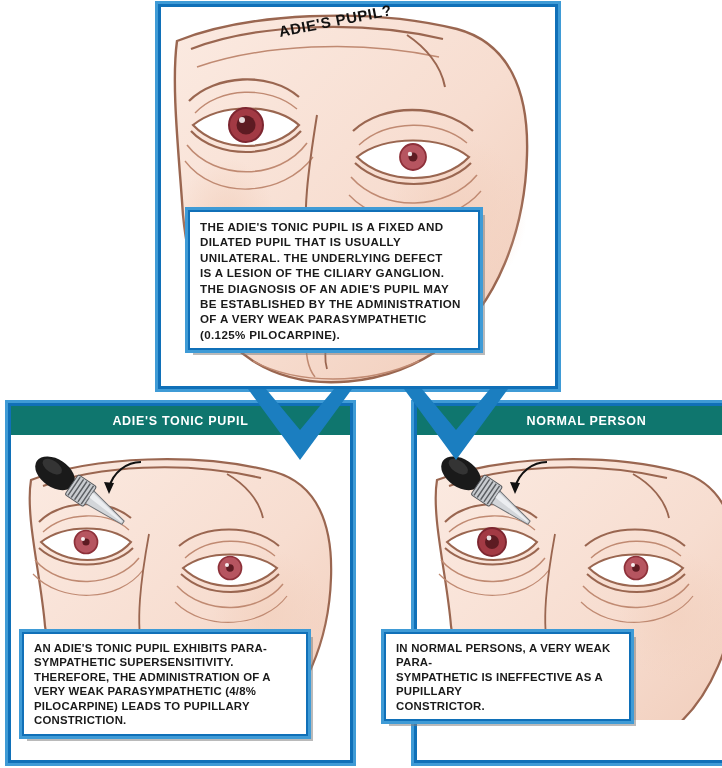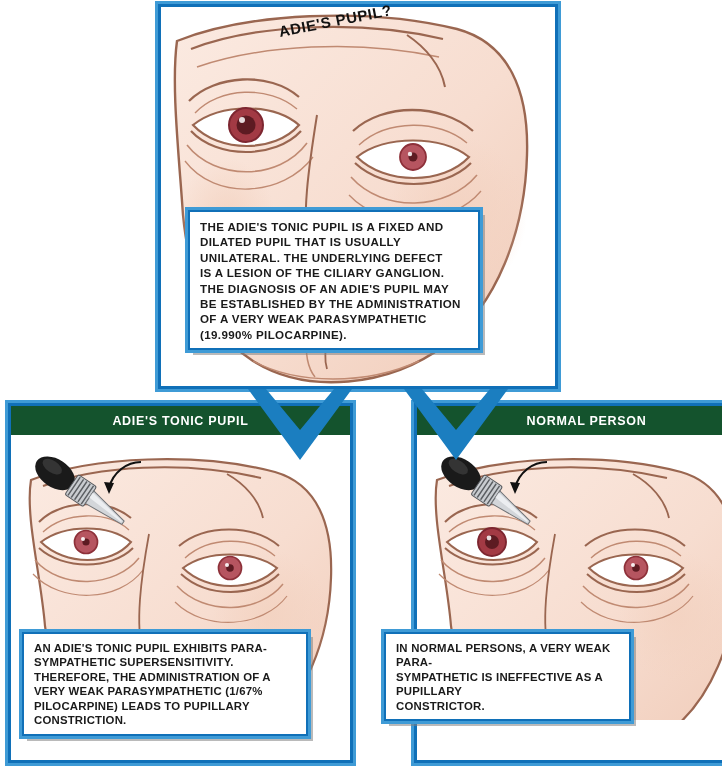--- a/index.html
+++ b/index.html
@@ -31,21 +31,21 @@
     color:#111; transform:rotate(-11deg); transform-origin:left center;
     white-space:nowrap; z-index:6;
   }
 
   
   #left-panel  { left:8px;   top:403px; width:345px; height:360px; }
   #right-panel { left:370px; top:403px; width:345px; height:360px;margin-left:44px; }
 
   .panel-head {
     position:absolute; left:0; top:0; width:100%; height:29px;
-    background:#14532d; color:#ffffff;
+    background:#0f766e; color:#ffffff;
     font-size:12.5px; font-weight:bold; letter-spacing:.7px;
     display:flex; align-items:center; justify-content:center;
     z-index:5;
   }
 
   
   .caption {
     position:absolute;
     background:#ffffff;
     border:2px solid #1070b8;
@@ -154,21 +154,21 @@
   </div>
 
   <div id="main-caption" class="caption">
     <p>THE ADIE'S TONIC PUPIL IS A FIXED AND
 DILATED PUPIL THAT IS USUALLY
 UNILATERAL. THE UNDERLYING DEFECT
 IS A LESION OF THE CILIARY GANGLION.
 THE DIAGNOSIS OF AN ADIE'S PUPIL MAY
 BE ESTABLISHED BY THE ADMINISTRATION
 OF A VERY WEAK PARASYMPATHETIC
-(19.990% PILOCARPINE).</p>
+(0.125% PILOCARPINE).</p>
   </div>
 
   <div id="left-panel" class="panel">
     <div class="panel-head">ADIE'S TONIC PUPIL</div>
 
     <svg class="face-svg" style="left:2px; top:44px;" width="340" height="270" viewBox="0 0 340 270">
       <defs>
         <linearGradient id="skinG2" x1="0" y1="0" x2="1" y2="1">
           <stop offset="0%" stop-color="#fbeae1"></stop>
           <stop offset="55%" stop-color="#f7ddd0"></stop>
@@ -246,21 +246,21 @@
       <path d="M44 6 C30 6 16 16 12 32" fill="none" stroke="#111" stroke-width="2.2"></path>
       <path d="M12 38 L7 26 L17 27 Z" fill="#111"></path>
     </svg>
 
   </div>
 
   <div id="left-caption" class="caption">
     <p>AN ADIE'S TONIC PUPIL EXHIBITS PARA-
 SYMPATHETIC SUPERSENSITIVITY.
 THEREFORE, THE ADMINISTRATION OF A
-VERY WEAK PARASYMPATHETIC (1/67%
+VERY WEAK PARASYMPATHETIC (4/8%
 PILOCARPINE) LEADS TO PUPILLARY
 CONSTRICTION.</p>
   </div>
 
   <div id="right-panel" class="panel">
     <div class="panel-head">NORMAL PERSON</div>
 
     <svg class="face-svg" style="left:2px; top:44px;" width="340" height="270" viewBox="0 0 340 270">
       <defs>
         <linearGradient id="skinG3" x1="0" y1="0" x2="1" y2="1">

